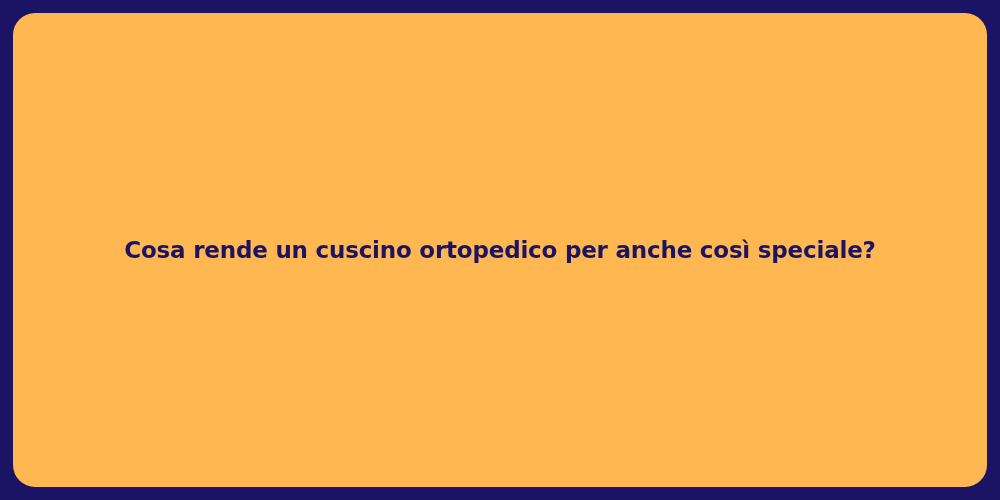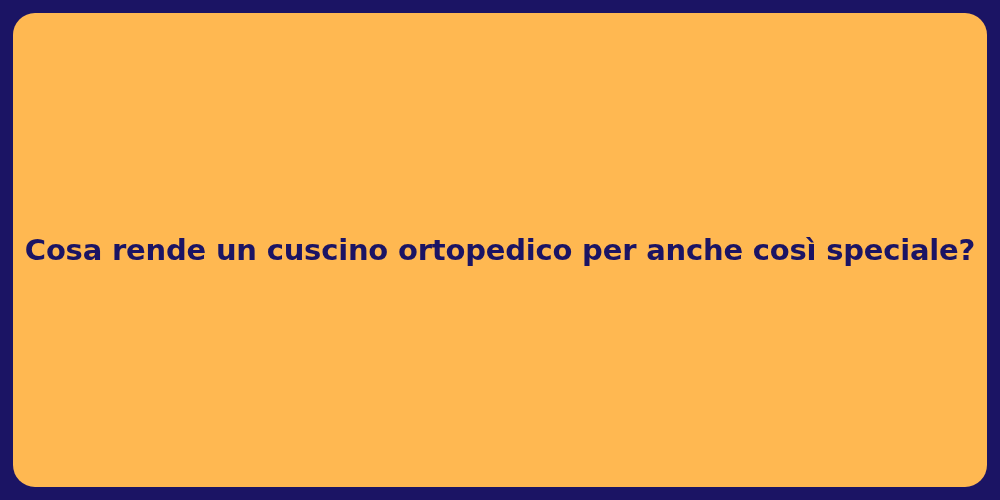--- a/index.html
+++ b/index.html
@@ -35,21 +35,21 @@
     display: flex;
     align-items: center;
     justify-content: center;
     padding: 0 56px;
   }
 
   .headline {
     margin: 16px;
     color: #1b1464;
     font-family: "DejaVu Sans", sans-serif;
-    font-size: 29px;
+    font-size: 23px;
     font-weight: bold;
     letter-spacing: -0.2px;
     line-height: 1.25;
     text-align: left;
     white-space: nowrap;
   }
 </style>
 </head>
 <body>
 

